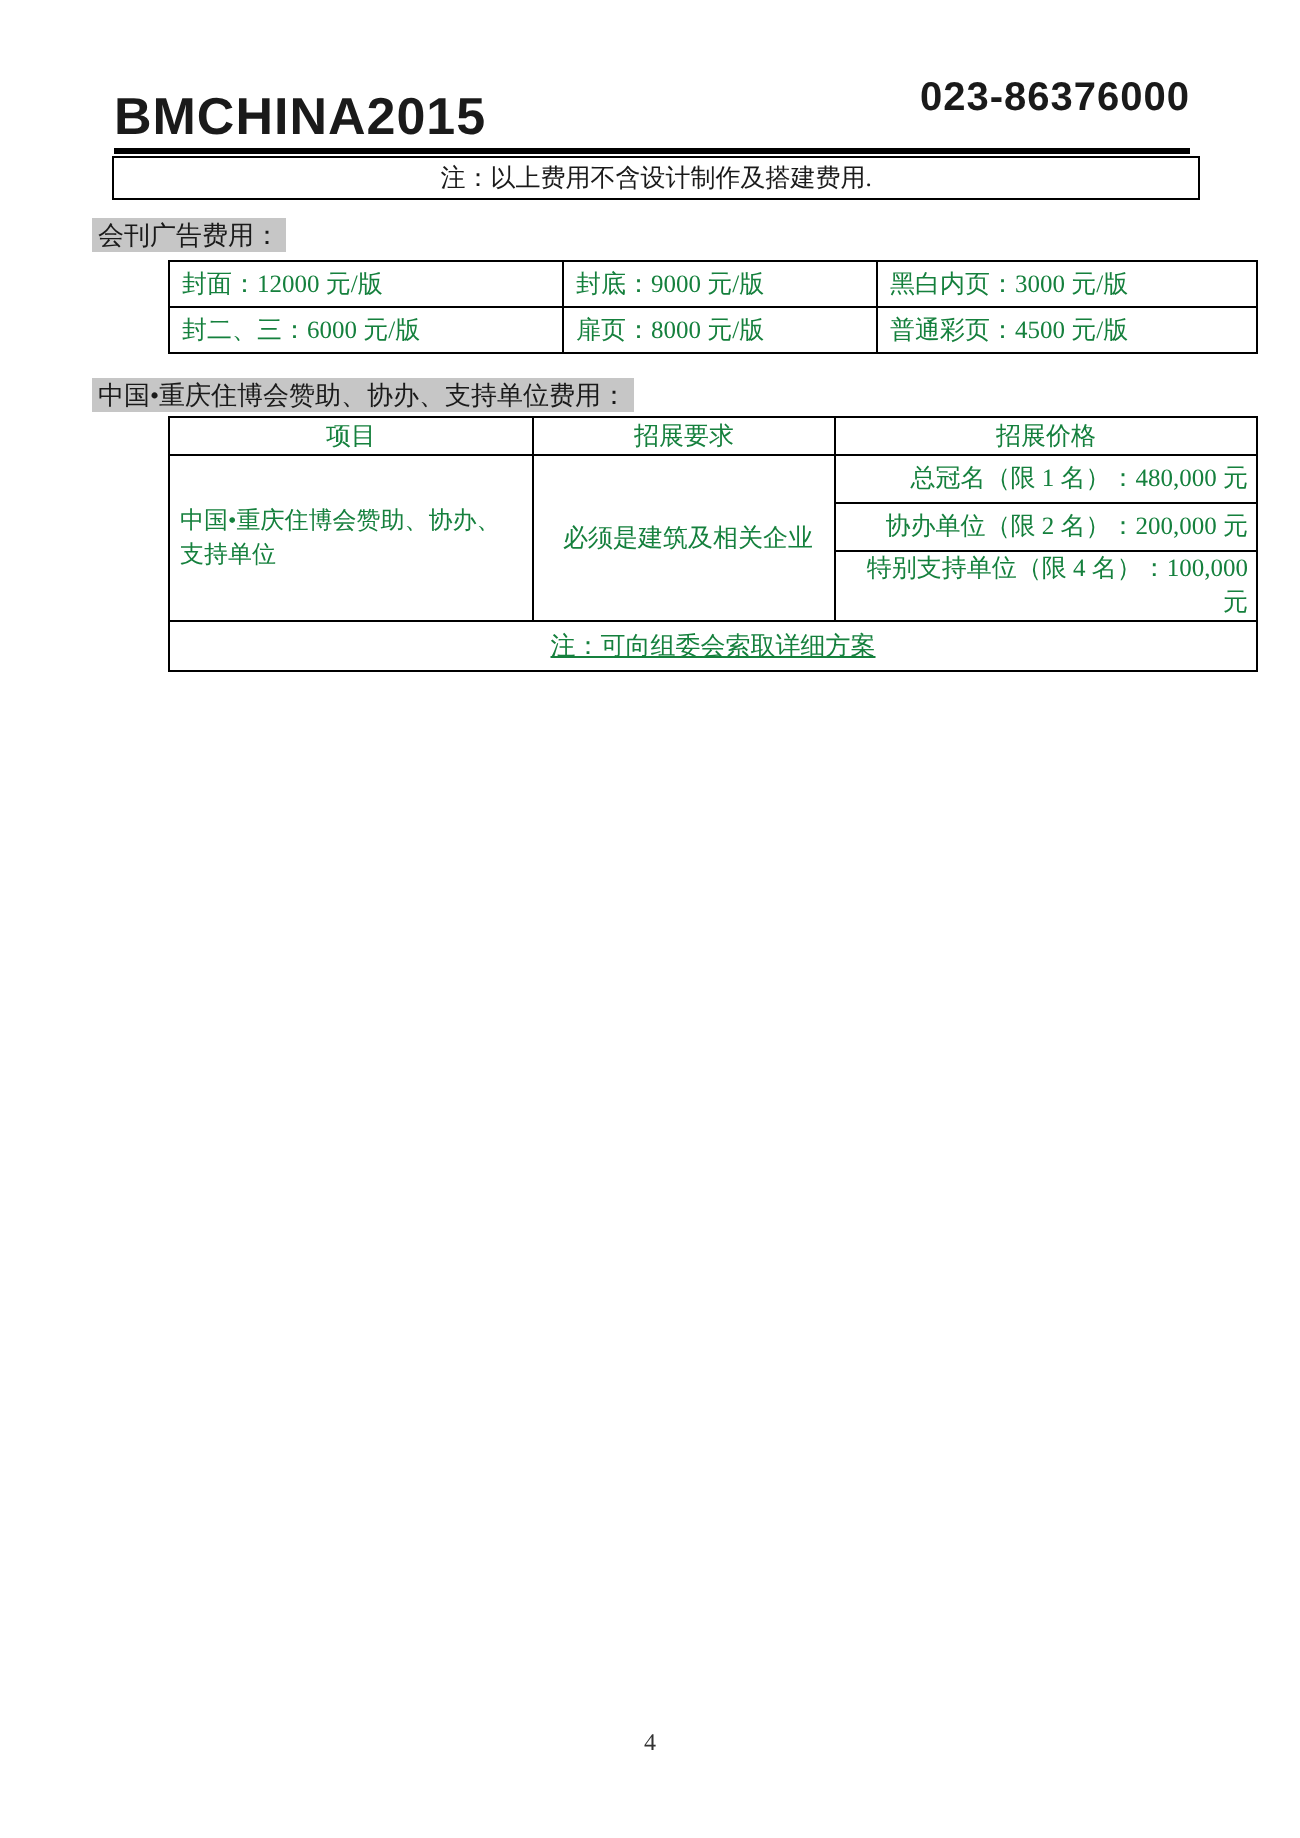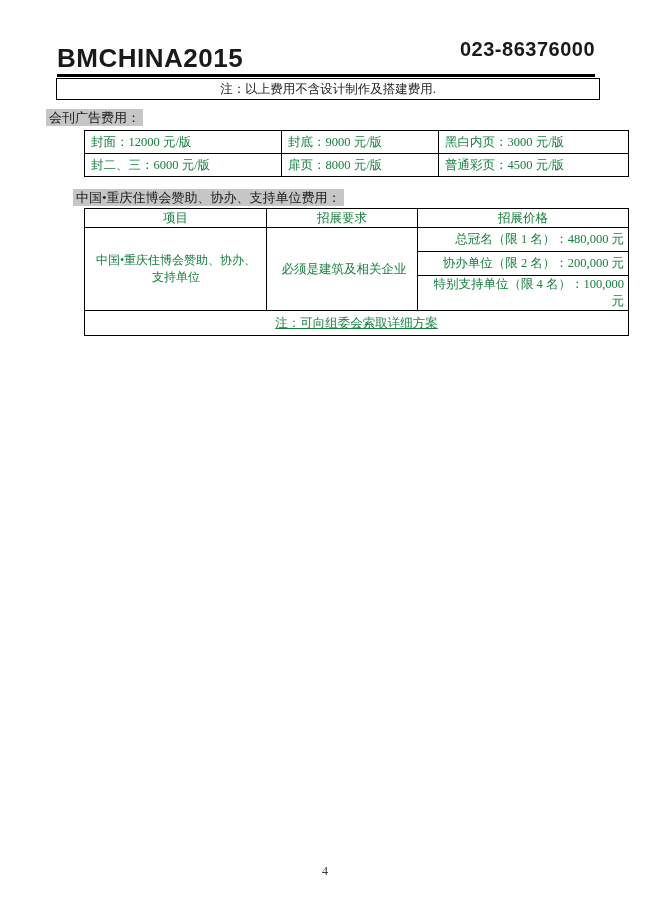--- a/index.html
+++ b/index.html
@@ -23,34 +23,34 @@
     border:1px solid #000;
     display:flex; align-items:center; justify-content:center;
     font-size:12.5px;
   }
   
   .label {
     position:absolute; left:46px; background:#c6c6c6;
     font-size:13px; line-height:17px; padding:0 3px; white-space:nowrap;
   }
   .label1 { top:109px; }
-  .label2 { top:189px;margin-left:27px; }
+  .label2 { top:189px; }
   
   table {
     position:absolute; left:56px; width:544px;
     border-collapse:collapse; table-layout:fixed;
     font-size:12.5px; color:#15803d;margin-left:28px;
   }
   td, th { border:1px solid #000; font-weight:normal; overflow:hidden; }
   .t1 { top:130px; }
   .t1 td { height:22px; padding:0 6px; text-align:left; }
   .t2 { top:208px; }
   .t2 th { height:18px; padding:0 4px; }
   .t2 td.price { height:23px; padding:0 4px 0 8px; text-align:right; }
-  .t2 td.item { font-size:12px; line-height:17px; padding:0 4px 0 5px; text-align:center; vertical-align:middle; }
+  .t2 td.item { font-size:12px; line-height:17px; padding:0 4px 0 5px; text-align:left; vertical-align:middle; }
   .t2 td.req  { padding:0 4px 0 8px; text-align:center; vertical-align:middle; }
   .t2 td.tnote { height:22px; text-align:center;text-decoration:underline; }
   
   .pagenum {
     position:absolute; left:0; top:864px; width:650px;
     text-align:center; font-size:12px; color:#333;
   }
 </style>
 </head>
 <body>

